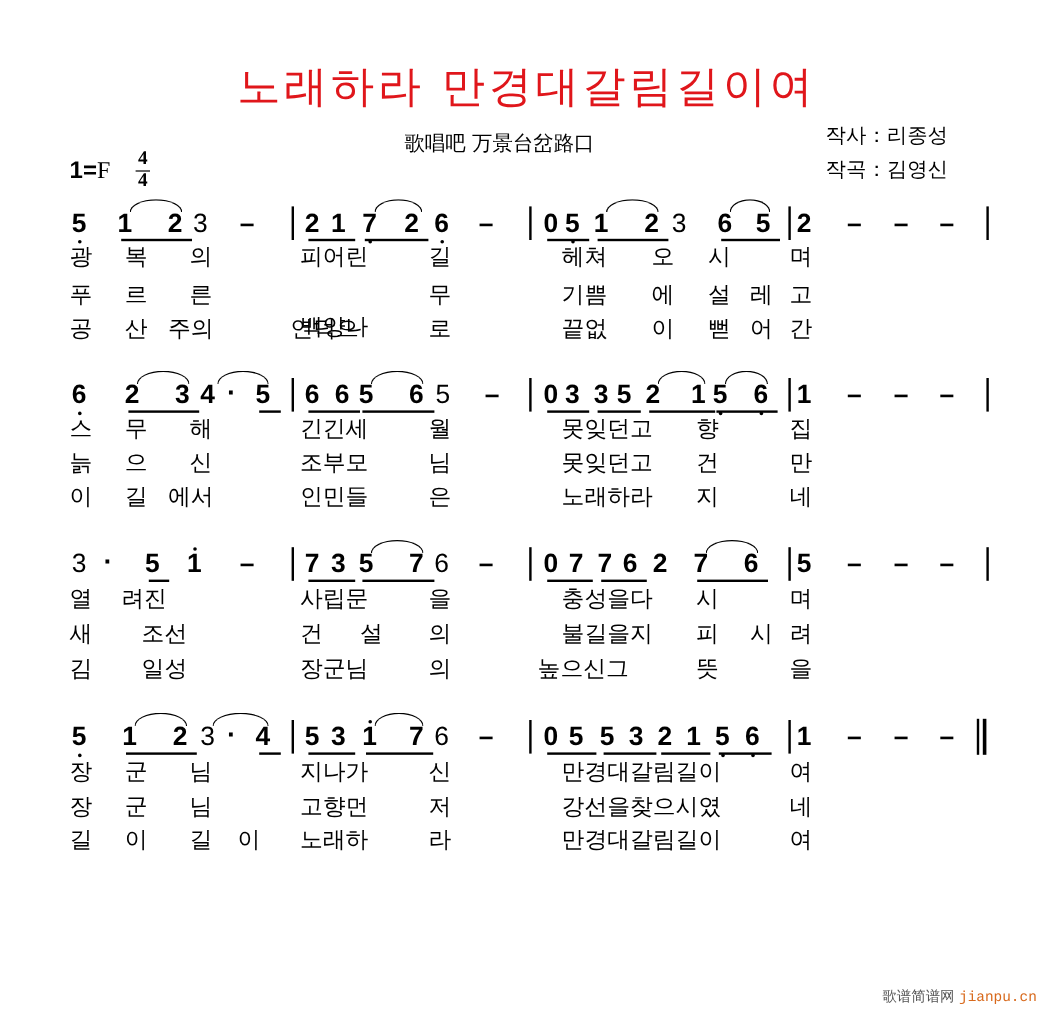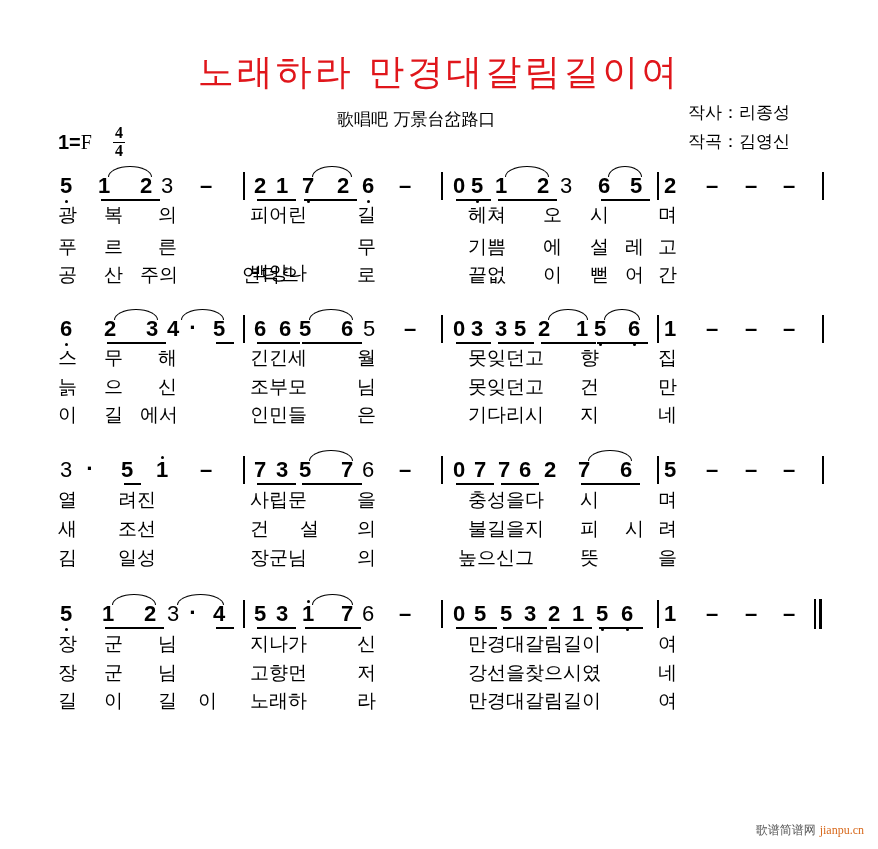--- a/index.html
+++ b/index.html
@@ -16,21 +16,21 @@
   .note.n{font-weight:normal;}
   .dot-below{position:absolute;width:3px;height:3px;background:#000;border-radius:50%;}
   .dot-above{position:absolute;width:3px;height:3px;background:#000;border-radius:50%;}
   .uline{position:absolute;height:1.5px;background:#000;}
   .slur{position:absolute;border:1.5px solid #000;border-bottom:none;border-radius:50% 50% 0 0/100% 100% 0 0;height:10px;}
   .bar{position:absolute;width:1.5px;background:#000;height:28px;}
   .dbar{position:absolute;width:3px;background:#000;height:30px;}
   .aug{position:absolute;font-size:18px;font-weight:bold;}
   .lyr{position:absolute;font-size:19px;font-family:"DejaVu Sans",sans-serif;white-space:pre;line-height:22px;}
   .wm{right:14px;bottom:10px;font-size:12px;color:#555;font-family:"DejaVu Serif",serif;}
-  .wm .u{color:#d8691c;font-family:Liberation Serif, serif;}
+  .wm .u{color:#d8691c;font-family:Liberation Mono, monospace;}
 </style>
 </head>
 <body>
 
 <div class="abs title">노래하라 만경대갈림길이여</div>
 <div class="abs subtitle">歌唱吧 万景台岔路口</div>
 <div class="abs credit" style="top:101px">작사：리종성</div>
 <div class="abs credit" style="top:130px">작곡：김영신</div>
 <div class="abs key"><span>1=</span><span class="f">F</span></div>
 <div class="abs meter">
@@ -246,44 +246,44 @@
     <div class="lyr" style="left: 250px; top: 375px;">조부모</div>
     <div class="lyr" style="left: 357px; top: 375px;">님</div>
     <div class="lyr" style="left: 468px; top: 375px;">못잊던고</div>
     <div class="lyr" style="left: 580px; top: 375px;">건</div>
     <div class="lyr" style="left: 658px; top: 375px;">만</div>
     <div class="lyr" style="left: 58px; top: 403px;">이</div>
     <div class="lyr" style="left: 104px; top: 403px;">길</div>
     <div class="lyr" style="left: 140px; top: 403px;">에서</div>
     <div class="lyr" style="left: 250px; top: 403px;">인민들</div>
     <div class="lyr" style="left: 357px; top: 403px;">은</div>
-    <div class="lyr" style="left: 468px; top: 403px;">기다리시</div>
+    <div class="lyr" style="left: 468px; top: 403px;">노래하라</div>
     <div class="lyr" style="left: 580px; top: 403px;">지</div>
     <div class="lyr" style="left: 658px; top: 403px;">네</div>
     <div class="lyr" style="left: 58px; top: 488px;">열</div>
-    <div class="lyr" style="left: 118px; top: 488px;">려진</div>
+    <div class="lyr" style="left: 101px; top: 488px;">려진</div>
     <div class="lyr" style="left: 250px; top: 488px;">사립문</div>
     <div class="lyr" style="left: 357px; top: 488px;">을</div>
     <div class="lyr" style="left: 468px; top: 488px;">충성을다</div>
     <div class="lyr" style="left: 580px; top: 488px;">시</div>
     <div class="lyr" style="left: 658px; top: 488px;">며</div>
     <div class="lyr" style="left: 58px; top: 517px;">새</div>
     <div class="lyr" style="left: 118px; top: 517px;">조선</div>
     <div class="lyr" style="left: 250px; top: 517px;">건</div>
     <div class="lyr" style="left: 300px; top: 517px;">설</div>
     <div class="lyr" style="left: 357px; top: 517px;">의</div>
     <div class="lyr" style="left: 468px; top: 517px;">불길을지</div>
     <div class="lyr" style="left: 580px; top: 517px;">피</div>
     <div class="lyr" style="left: 625px; top: 517px;">시</div>
     <div class="lyr" style="left: 658px; top: 517px;">려</div>
     <div class="lyr" style="left: 58px; top: 546px;">김</div>
     <div class="lyr" style="left: 118px; top: 546px;">일성</div>
     <div class="lyr" style="left: 250px; top: 546px;">장군님</div>
     <div class="lyr" style="left: 357px; top: 546px;">의</div>
-    <div class="lyr" style="left: 458px; top: 546px;">높으신그</div>
+    <div class="lyr" style="left: 448px; top: 546px;">높으신그</div>
     <div class="lyr" style="left: 580px; top: 546px;">뜻</div>
     <div class="lyr" style="left: 658px; top: 546px;">을</div>
     <div class="lyr" style="left: 58px; top: 632px;">장</div>
     <div class="lyr" style="left: 104px; top: 632px;">군</div>
     <div class="lyr" style="left: 158px; top: 632px;">님</div>
     <div class="lyr" style="left: 250px; top: 632px; text-align: center;">지나가</div>
     <div class="lyr" style="left: 357px; top: 632px;">신</div>
     <div class="lyr" style="left: 468px; top: 632px;">만경대갈림길이</div>
     <div class="lyr" style="left: 658px; top: 632px;">여</div>
     <div class="lyr" style="left: 58px; top: 661px;">장</div>

